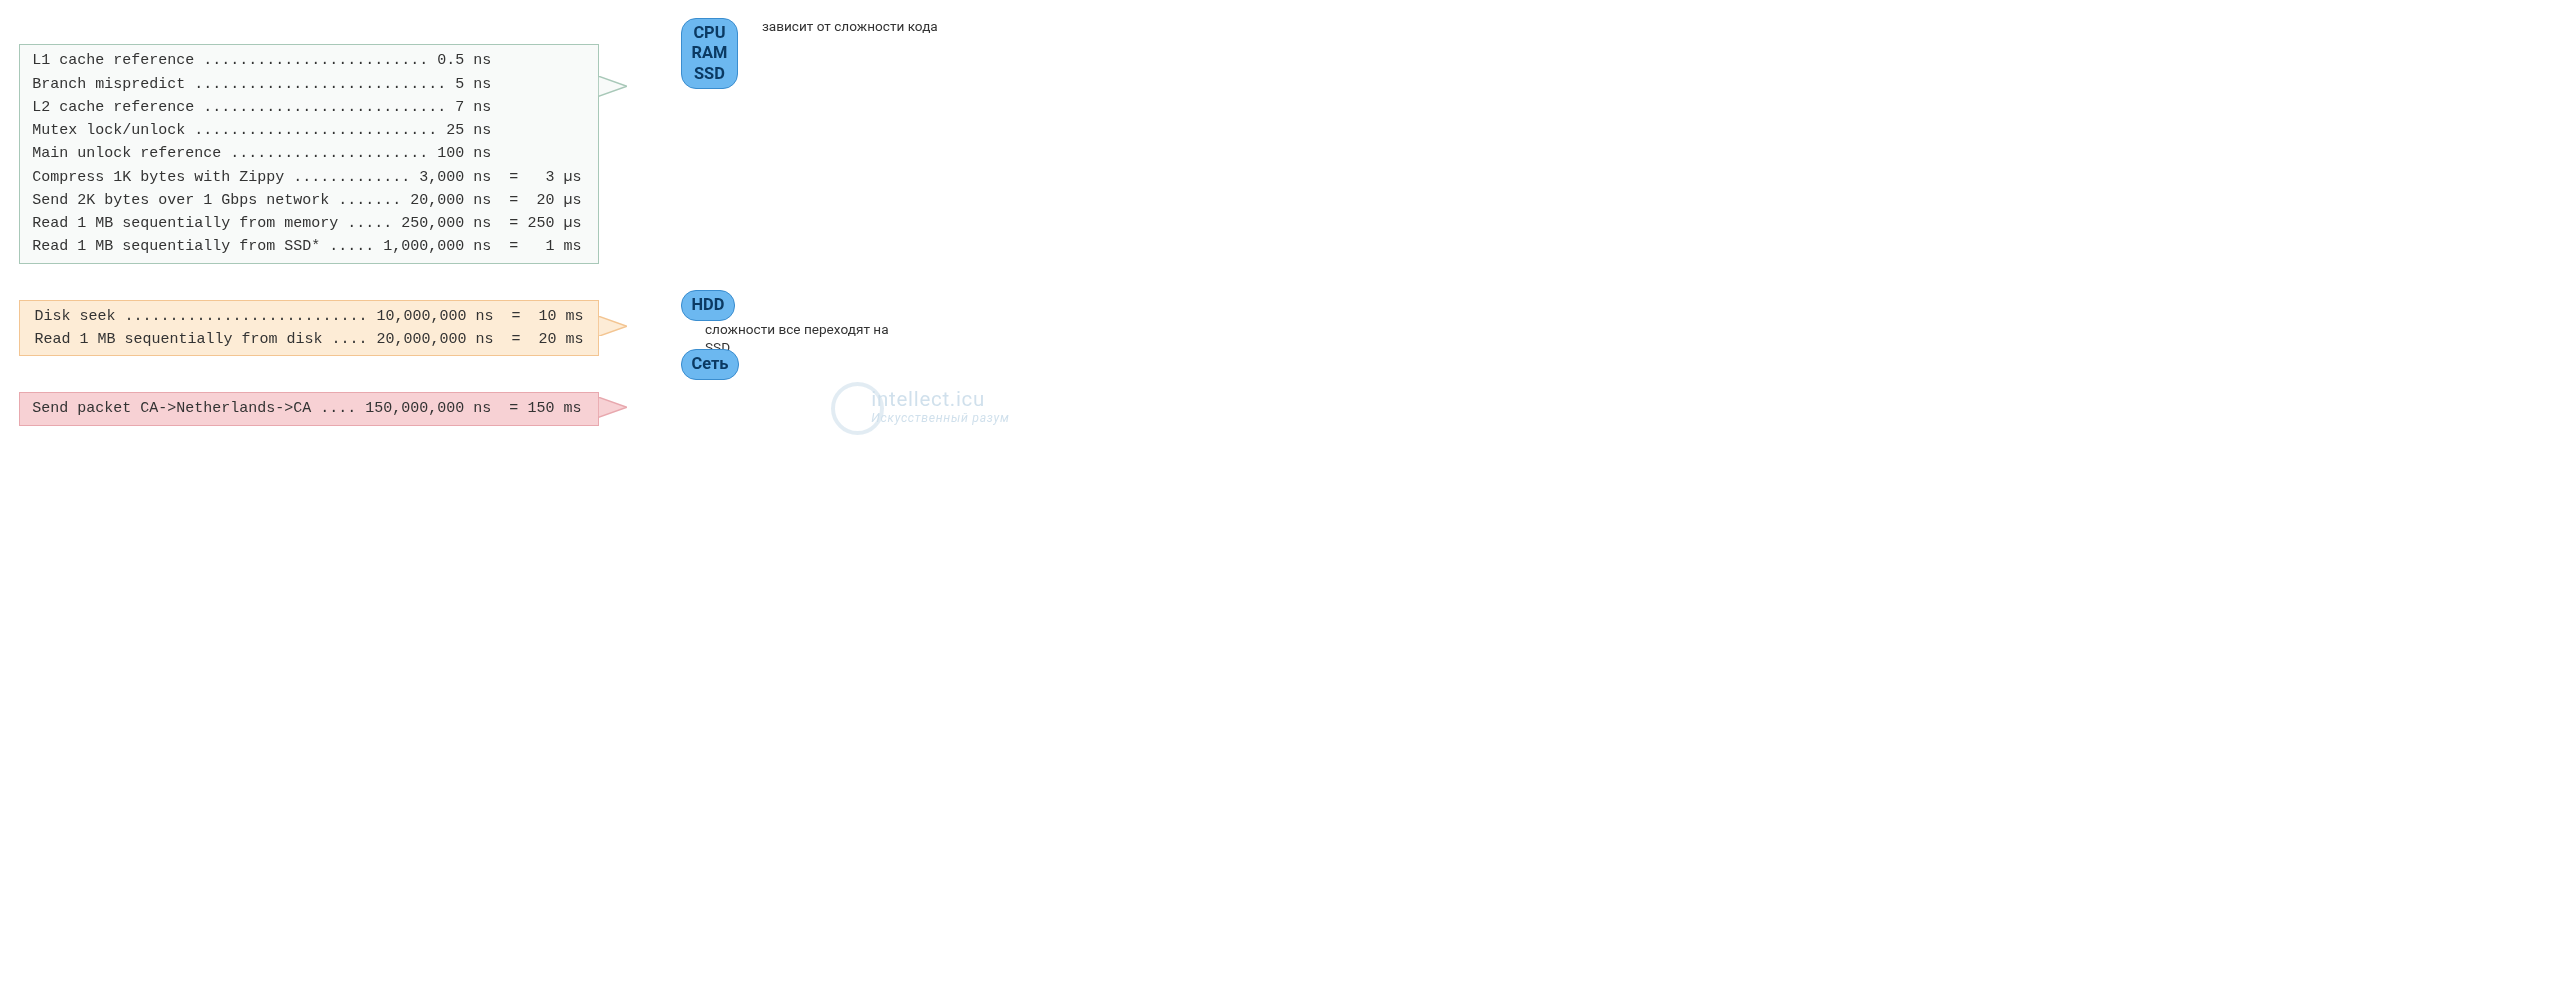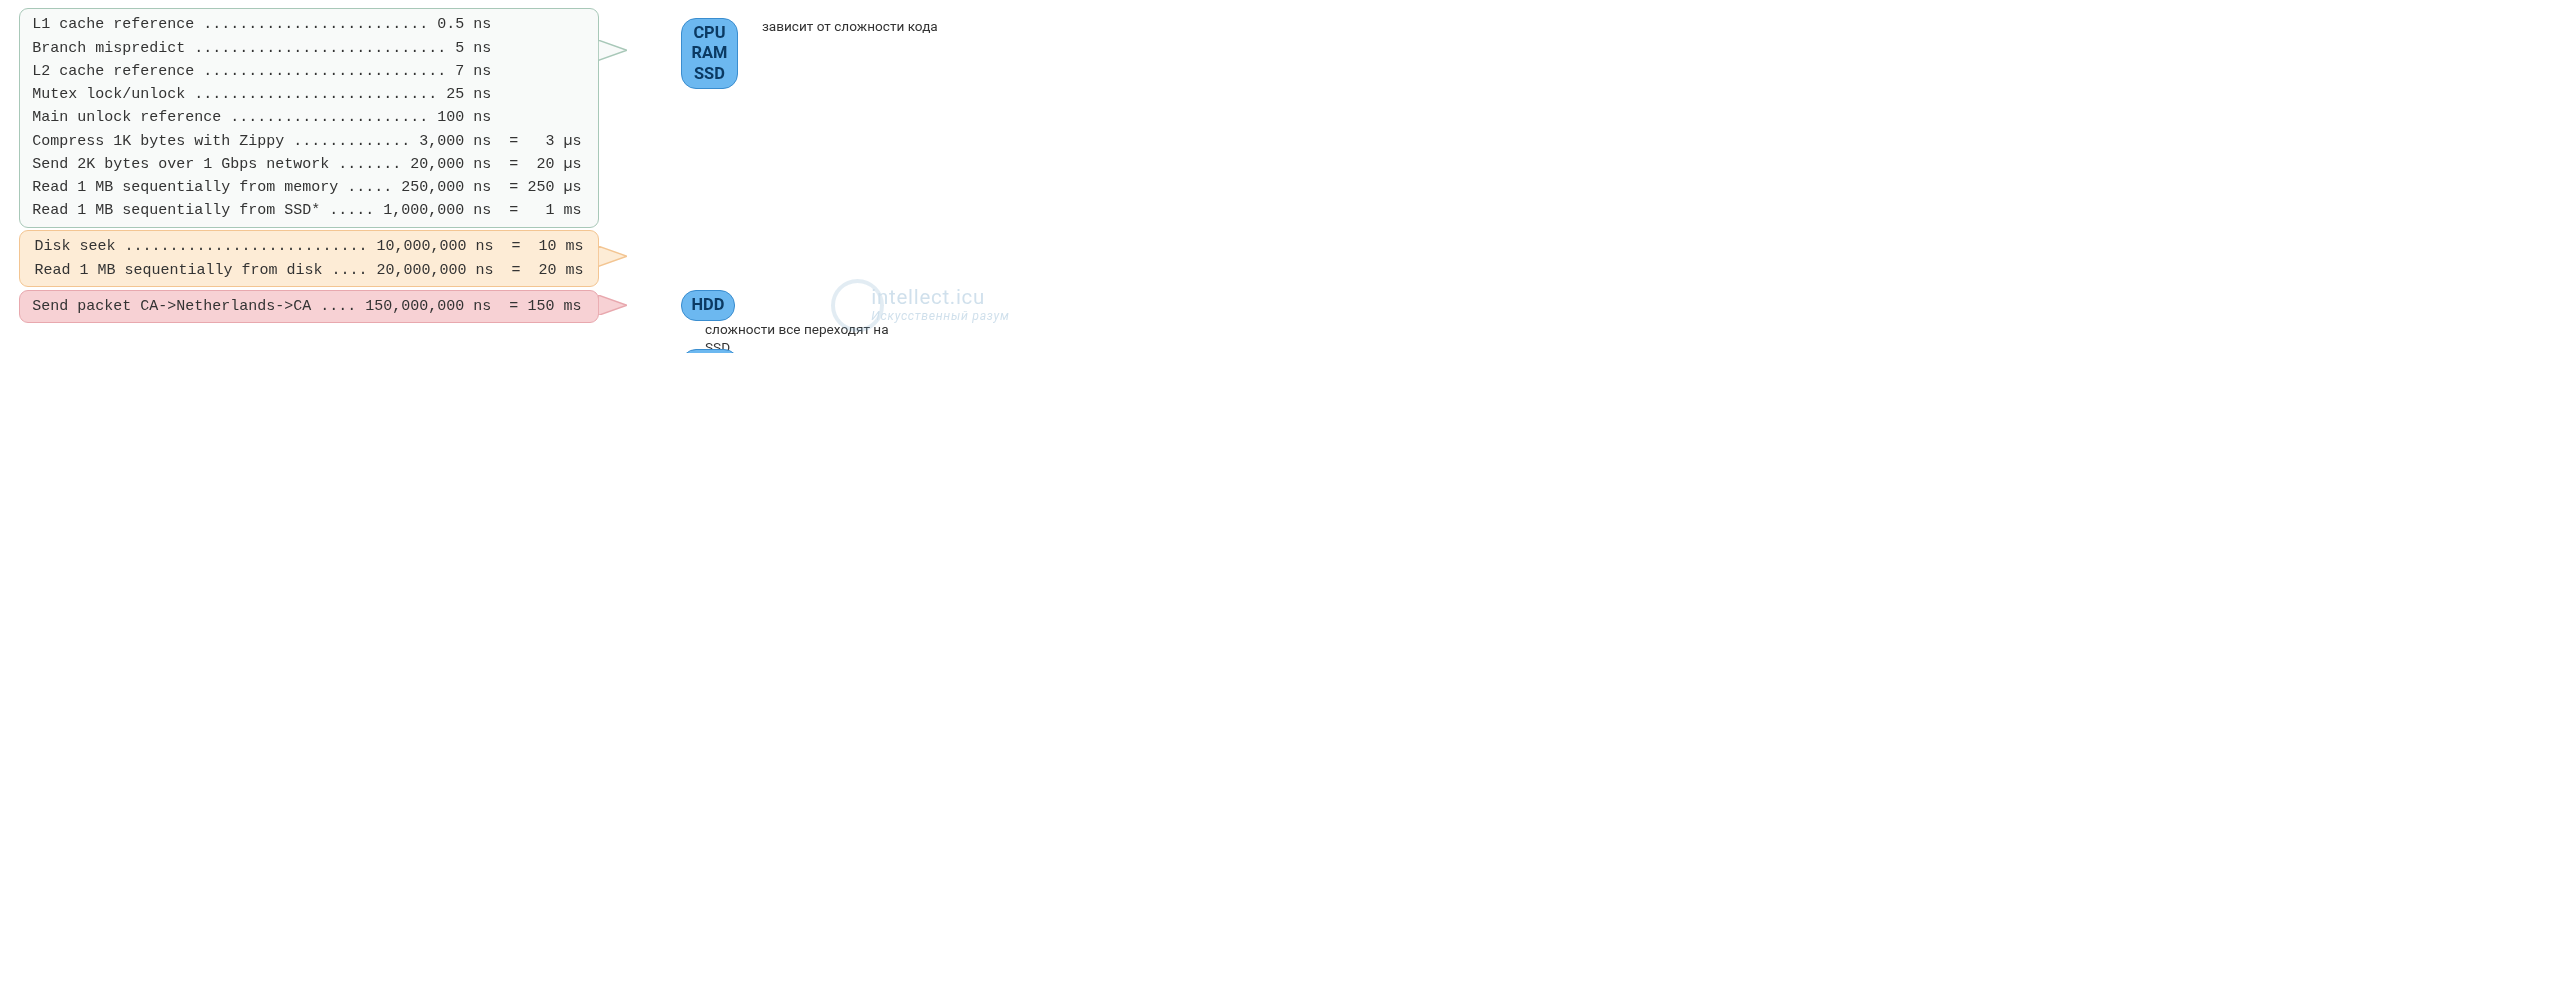--- a/index.html
+++ b/index.html
@@ -37,23 +37,24 @@
   }
 
   
   .left-col {
     width: 580px;
     flex: 0 0 580px;
   }
   .box {
     position: relative;
     border: 1.4px solid;
-    border-radius: 9px;
+    border-radius: 0;
     padding: 4.1px 12.3px 4.1px 12.3px;
     margin-bottom: 2.7px;
+    margin-top: 36px;
   }
   .box.green  { border-color: var(--green-border);  background: var(--green-bg); }
   .box.orange { border-color: var(--orange-border); background: var(--orange-bg); text-align: center; }
   .box.red    { border-color: var(--red-border);    background: var(--red-bg); }
 
   
   .pennant {
     position: absolute;
     right: -29px;
     width: 29px;

